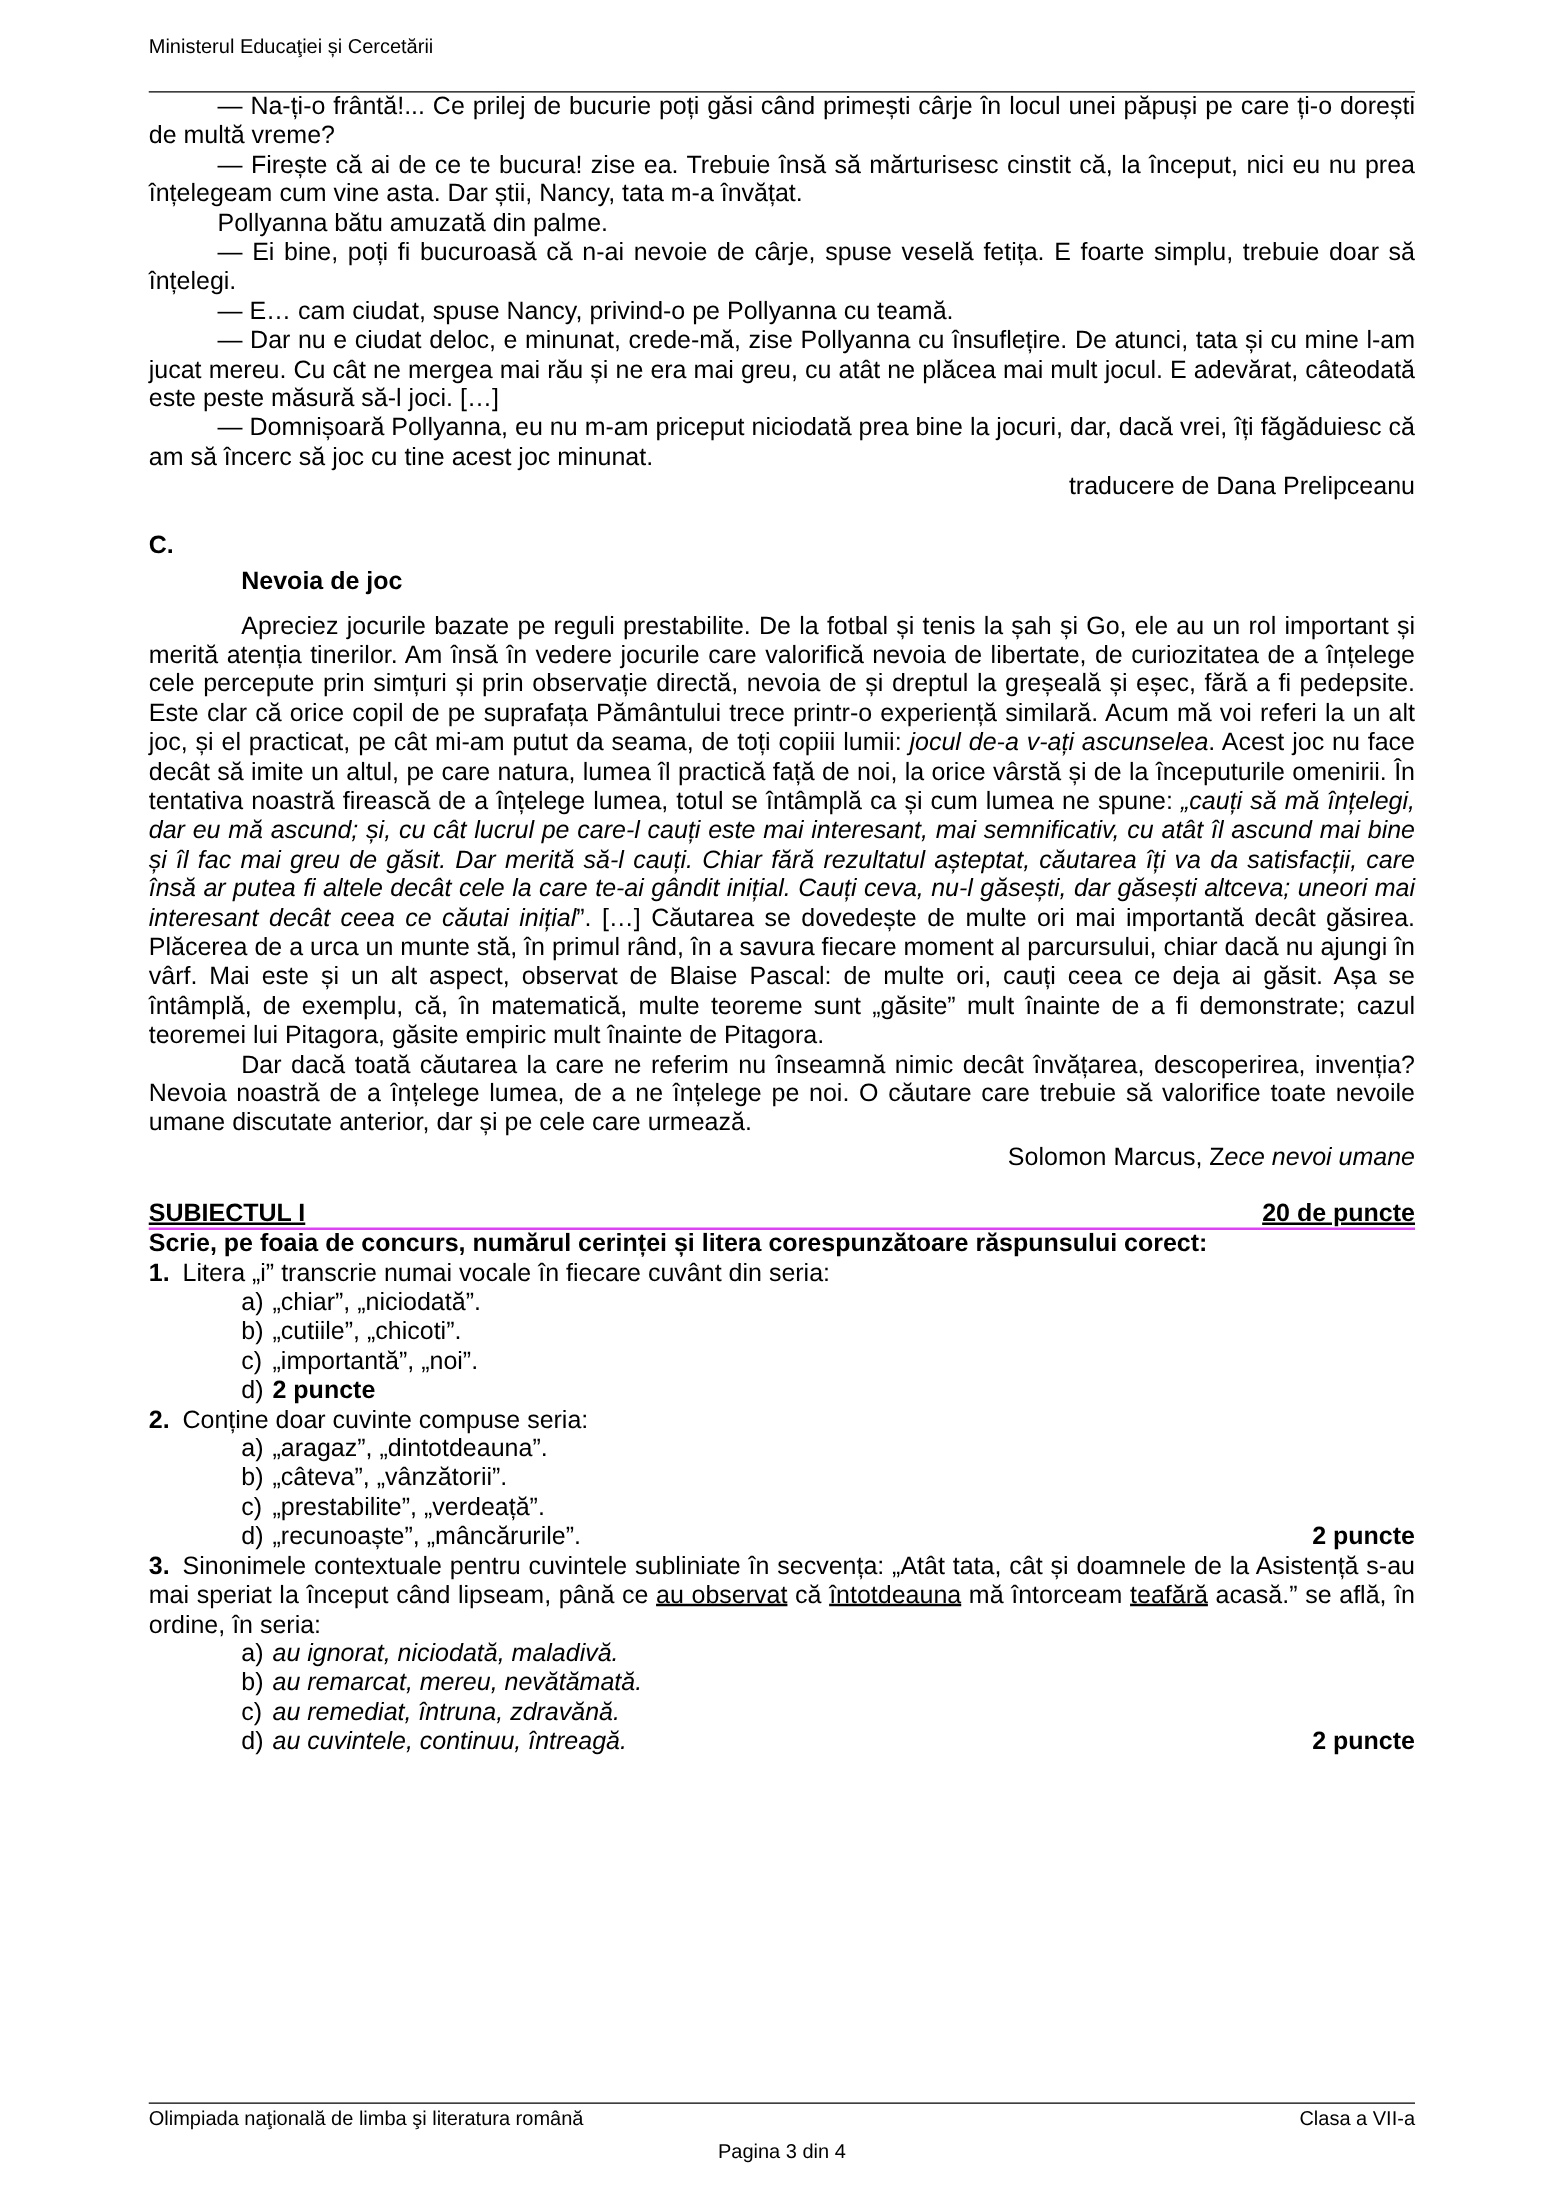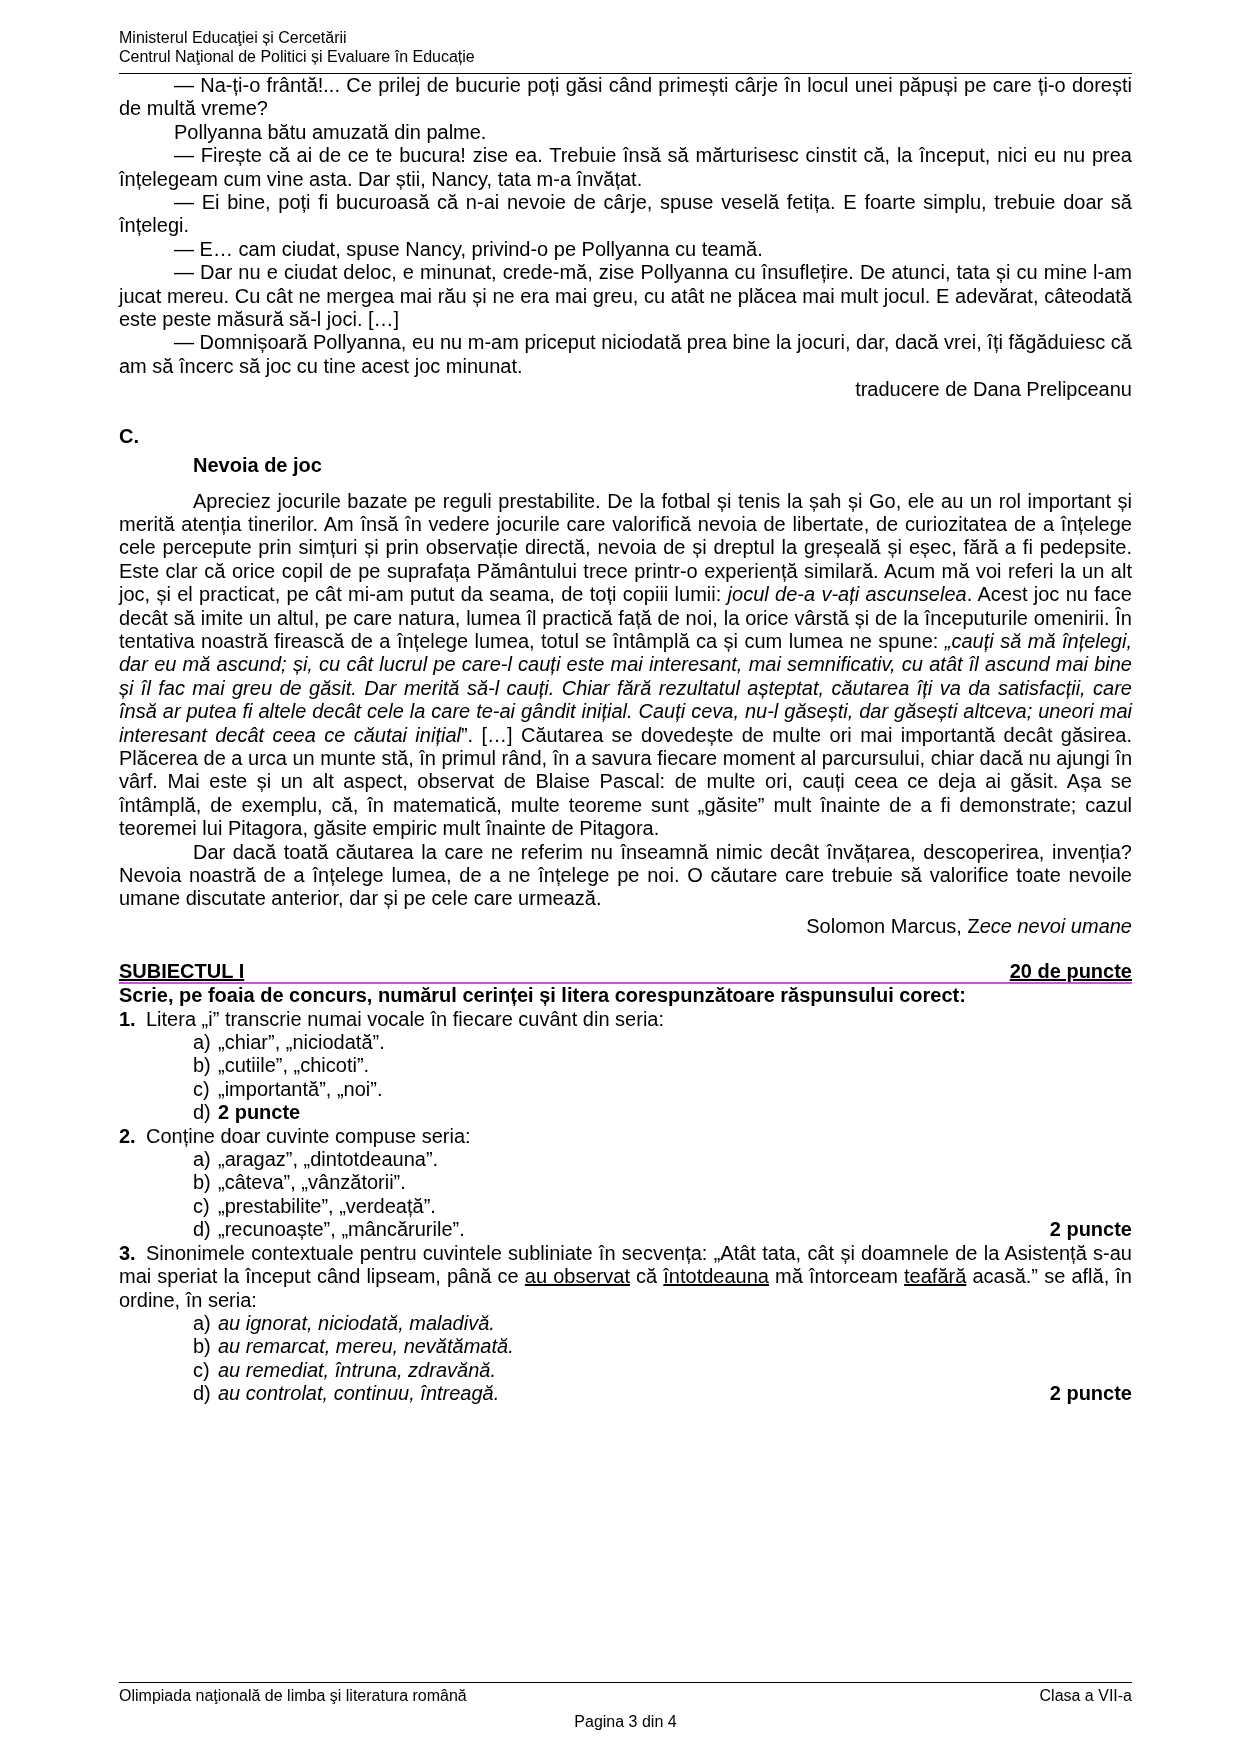--- a/index.html
+++ b/index.html
@@ -49,30 +49,29 @@
     font-size: 16px; line-height: 19px;
   }
   .footer-row { display: flex; justify-content: space-between; }
   .footer-page { text-align: center; margin-top: 7px; }
 </style>
 </head>
 <body>
 
 <div class="header">
   <div>Ministerul Educaţiei și Cercetării</div>
-  <div>Centrul Naţional de Politici și Evaluare în Educație</div>
 </div>
 <div class="header-rule"></div>
 
 <div class="content">
 
   <div>
     <p class="indent justify">— Na-ți-o frântă!... Ce prilej de bucurie poți găsi când primești cârje în locul unei păpuși pe care ți-o dorești de multă vreme?</p>
+    <p class="indent justify">— Firește că ai de ce te bucura! zise ea. Trebuie însă să mărturisesc cinstit că, la început, nici eu nu prea înțelegeam cum vine asta. Dar știi, Nancy, tata m-a învățat.</p>
     <p class="indent justify">Pollyanna bătu amuzată din palme.</p>
-    <p class="indent justify">— Firește că ai de ce te bucura! zise ea. Trebuie însă să mărturisesc cinstit că, la început, nici eu nu prea înțelegeam cum vine asta. Dar știi, Nancy, tata m-a învățat.</p>
     <p class="indent justify">— Ei bine, poți fi bucuroasă că n-ai nevoie de cârje, spuse veselă fetița. E foarte simplu, trebuie doar să înțelegi.</p>
     <p class="indent justify">— E… cam ciudat, spuse Nancy, privind-o pe Pollyanna cu teamă.</p>
     <p class="indent justify">— Dar nu e ciudat deloc, e minunat, crede-mă, zise Pollyanna cu însuflețire. De atunci, tata și cu mine l-am jucat mereu. Cu cât ne mergea mai rău și ne era mai greu, cu atât ne plăcea mai mult jocul. E adevărat, câteodată este peste măsură să-l joci. […]</p>
     <p class="indent justify">— Domnișoară Pollyanna, eu nu m-am priceput niciodată prea bine la jocuri, dar, dacă vrei, îți făgăduiesc că am să încerc să joc cu tine acest joc minunat.</p>
     <p class="right">traducere de Dana Prelipceanu</p>
   </div>
 
   <div>
     <p class="section-letter">C.</p>
     <p class="section-title">Nevoia de joc</p>
@@ -144,21 +143,21 @@
       <div class="opt">
           <span class="letter">b)</span>
           <i class="text">au remarcat, mereu, nevătămată.</i>
         </div>
       <div class="opt">
           <span class="letter">c)</span>
           <i class="text">au remediat, întruna, zdravănă.</i>
         </div>
       <div class="opt">
           <span class="letter">d)</span>
-          <i class="text">au controlat, continuu, întreagă.</i>
+          <i class="text">au cuvintele, continuu, întreagă.</i>
           <span class="pts">2 puncte</span>
         </div>
     </div>
   </div>
 </div>
 
 <div class="footer-rule"></div>
 <div class="footer">
   <div class="footer-row">
     <span>Olimpiada naţională de limba şi literatura română</span>

